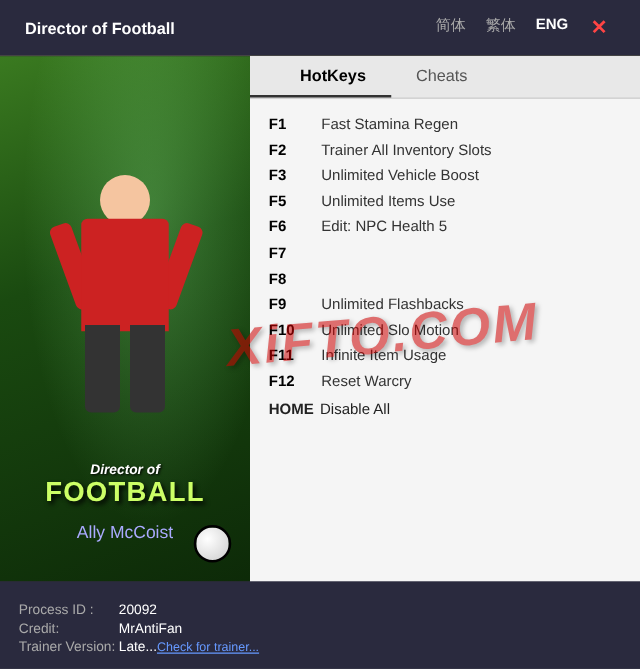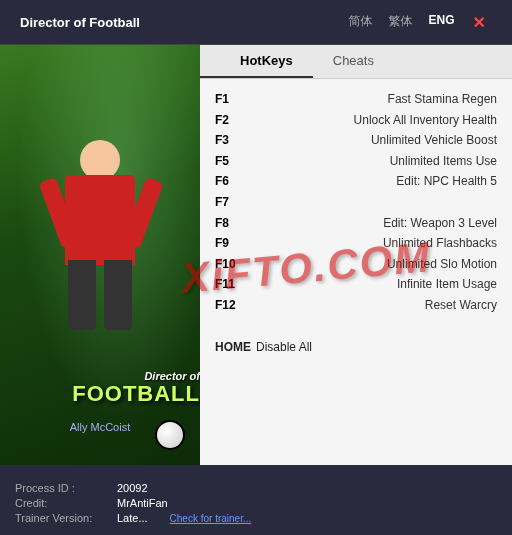--- a/index.html
+++ b/index.html
@@ -160,21 +160,21 @@
       border-radius: 0 0 5px 5px;
       position: absolute;
       top: 120px;
       left: 64px;
     }
 
     #cover-title-text {
       position: absolute;
       bottom: 60px;
       left: 0; right: 0;
-      text-align: right;
+      text-align: center;
     }
     #cover-game-name {
       color: #ffffff;
       font-size: 11px;
       font-style: italic;
       font-weight: bold;
       text-shadow: 1px 1px 2px #000;
       line-height: 1.2;
     }
     #cover-subtitle {
@@ -187,21 +187,21 @@
       line-height: 1;
     }
     #cover-name-tag {
       position: absolute;
       bottom: 30px;
       left: 0; right: 0;
       text-align: center;
     }
     .name-tag-text {
       color: #aaaaff;
-      font-size: 11px;
+      font-size: 14px;
       text-align: center;
     }
     #cover-ball {
       position: absolute;
       bottom: 15px;
       right: 15px;
       width: 30px;
       height: 30px;
       background: radial-gradient(circle at 35% 35%, #ffffff, #cccccc);
       border-radius: 50%;
@@ -243,53 +243,52 @@
       overflow-y: auto;
     }
     .hotkey-item {
       display: flex;
       align-items: baseline;
       gap: 10px;
       padding: 1px 0;
       font-size: 12px;
       color: #222;
       line-height: 1.55;
-      justify-content: space-between;
     }
     .hotkey-key {
       min-width: 32px;
       color: #000;
       font-weight: bold;
       font-size: 12px;
     }
     .hotkey-action {
       color: #333;
       font-size: 12px;
     }
     .hotkey-home {
-      margin-top: 24px;
+      margin-top: 4px;
       font-size: 12px;
       color: #222;
     }
 
     
     #bottom-panel {
       width: 100%;
       height: 75px;
       background: #2a2a3e;
       display: flex;
       flex-direction: column;
       justify-content: center;
       padding: 8px 15px;
       gap: 3px;
     }
     .info-row {
       display: flex;
       align-items: baseline;
-      gap: 22px;
+      gap: 0;
       font-size: 11px;
     }
     .info-label {
       color: #aaaaaa;
       min-width: 80px;
     }
     .info-value {
       color: #ffffff;
       font-size: 11px;
     }
@@ -370,40 +369,39 @@
     </div>
 
     <div id="hotkeys-list">
 
     <div class="hotkey-item">
           <span class="hotkey-key">F1</span>
           <span class="hotkey-action">Fast Stamina Regen</span>
         </div>
         <div class="hotkey-item">
           <span class="hotkey-key">F2</span>
-          <span class="hotkey-action">Unlock All Inventory Health</span>
+          <span class="hotkey-action">Trainer All Inventory Slots</span>
         </div>
         <div class="hotkey-item">
           <span class="hotkey-key">F3</span>
           <span class="hotkey-action">Unlimited Vehicle Boost</span>
         </div>
         <div class="hotkey-item">
           <span class="hotkey-key">F5</span>
           <span class="hotkey-action">Unlimited Items Use</span>
         </div>
         <div class="hotkey-item">
           <span class="hotkey-key">F6</span>
           <span class="hotkey-action">Edit: NPC Health 5</span>
         </div>
         <div class="hotkey-item">
           <span class="hotkey-key">F7</span>
         </div>
         <div class="hotkey-item">
           <span class="hotkey-key">F8</span>
-          <span class="hotkey-action">Edit: Weapon 3 Level</span>
         </div>
         <div class="hotkey-item">
           <span class="hotkey-key">F9</span>
           <span class="hotkey-action">Unlimited Flashbacks</span>
         </div>
         <div class="hotkey-item">
           <span class="hotkey-key">F10</span>
           <span class="hotkey-action">Unlimited Slo Motion</span>
         </div>
         <div class="hotkey-item">

